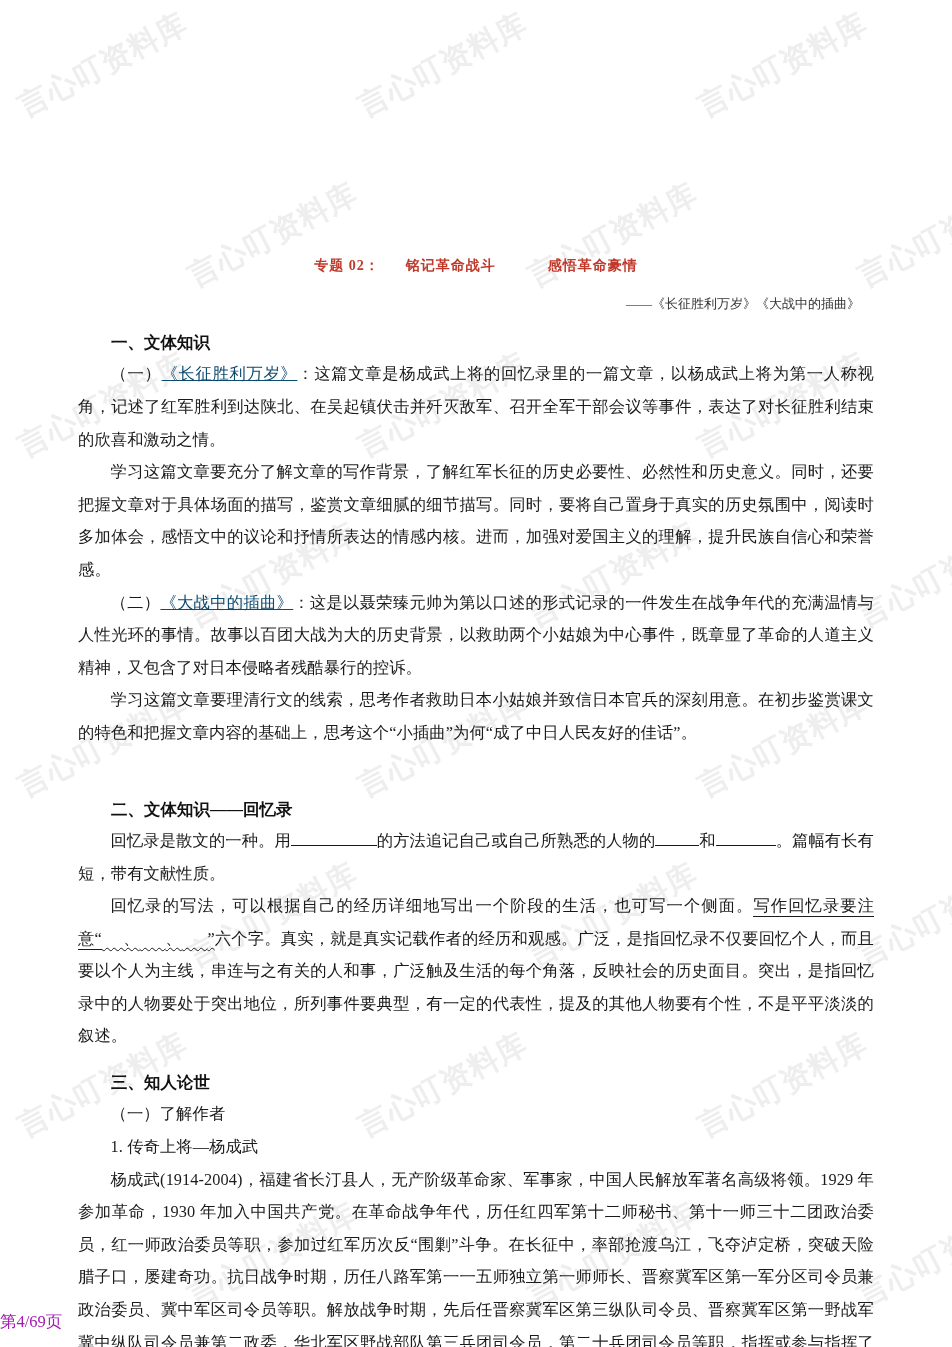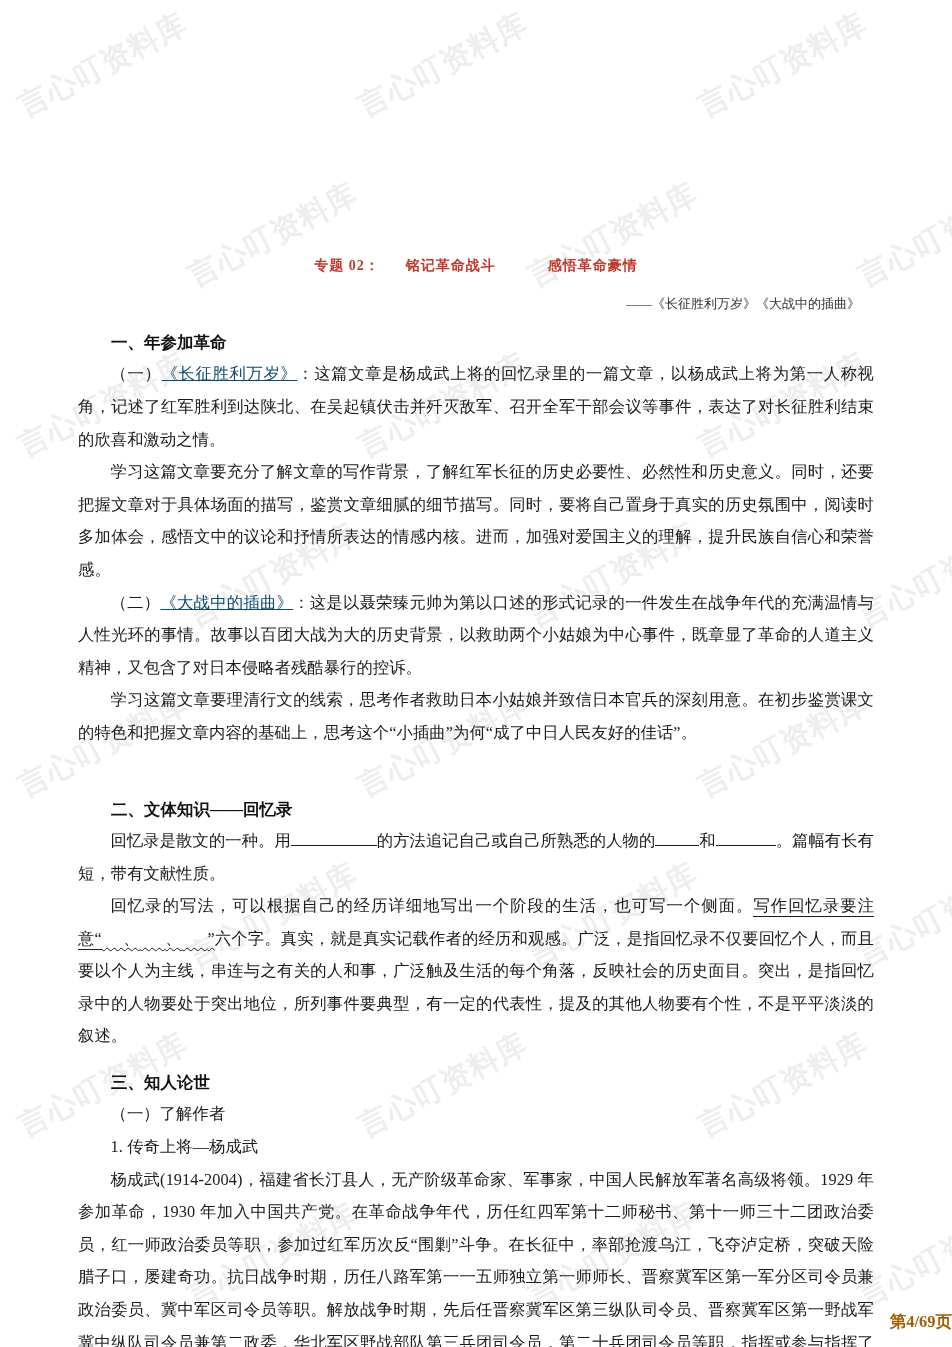--- a/index.html
+++ b/index.html
@@ -113,26 +113,25 @@
     text-decoration-thickness: 1px;
     text-underline-offset: 3px;
   }
   .spacer-md { height: 30px; }
 
   .footer {
     position: absolute;
     left: 0;
     right: 0;
     bottom: 14px;
-    text-align: right;
+    text-align: left;
     font-size: 16.5px;
-    color: #a16207;
+    color: #a21caf;
     z-index: 2;
     font-family: "Liberation Serif", "DejaVu Serif", serif;
-    font-weight: bold;
   }
 </style>
 </head>
 <body>
 
 <div class="page">
 
   <div class="watermark-layer">
     <div class="wm" style="left:10px;  top:45px;">言心叮资料库</div>
     <div class="wm" style="left:350px; top:45px;">言心叮资料库</div>
@@ -159,21 +158,21 @@
     <div class="wm" style="left:520px; top:1235px;">言心叮资料库</div>
     <div class="wm" style="left:850px; top:1235px;">言心叮资料库</div>
   </div>
 
   <div class="content">
 
     <h1 class="doc-title"><span>专题 02：</span><span class="title-gap"></span><span>铭记革命战斗</span><span class="title-gap"></span><span class="title-gap"></span><span>感悟革命豪情</span></h1>
 
     <p class="subtitle">——《长征胜利万岁》《大战中的插曲》</p>
 
-    <h2 class="sec">一、年参加革命</h2>
+    <h2 class="sec">一、文体知识</h2>
 
     <p class="para"><span>（一）</span><span class="red">《长征胜利万岁》</span><span>：这篇文章是杨成武上将的回忆录里的一篇文章，以杨成武上将为第一人称视角，记述了红军胜利到达陕北、在吴起镇伏击并歼灭敌军、召开全军干部会议等事件，表达了对长征胜利结束的欣喜和激动之情。</span></p>
 
     <p class="para">学习这篇文章要充分了解文章的写作背景，了解红军长征的历史必要性、必然性和历史意义。同时，还要把握文章对于具体场面的描写，鉴赏文章细腻的细节描写。同时，要将自己置身于真实的历史氛围中，阅读时多加体会，感悟文中的议论和抒情所表达的情感内核。进而，加强对爱国主义的理解，提升民族自信心和荣誉感。</p>
 
     <p class="para"><span>（二）</span><span class="red">《大战中的插曲》</span><span>：这是以聂荣臻元帅为第以口述的形式记录的一件发生在战争年代的充满温情与人性光环的事情。故事以百团大战为大的历史背景，以救助两个小姑娘为中心事件，既章显了革命的人道主义精神，又包含了对日本侵略者残酷暴行的控诉。</span></p>
 
     <p class="para">学习这篇文章要理清行文的线索，思考作者救助日本小姑娘并致信日本官兵的深刻用意。在初步鉴赏课文的特色和把握文章内容的基础上，思考这个“小插曲”为何“成了中日人民友好的佳话”。</p>
 
     <div class="spacer-md"></div>

